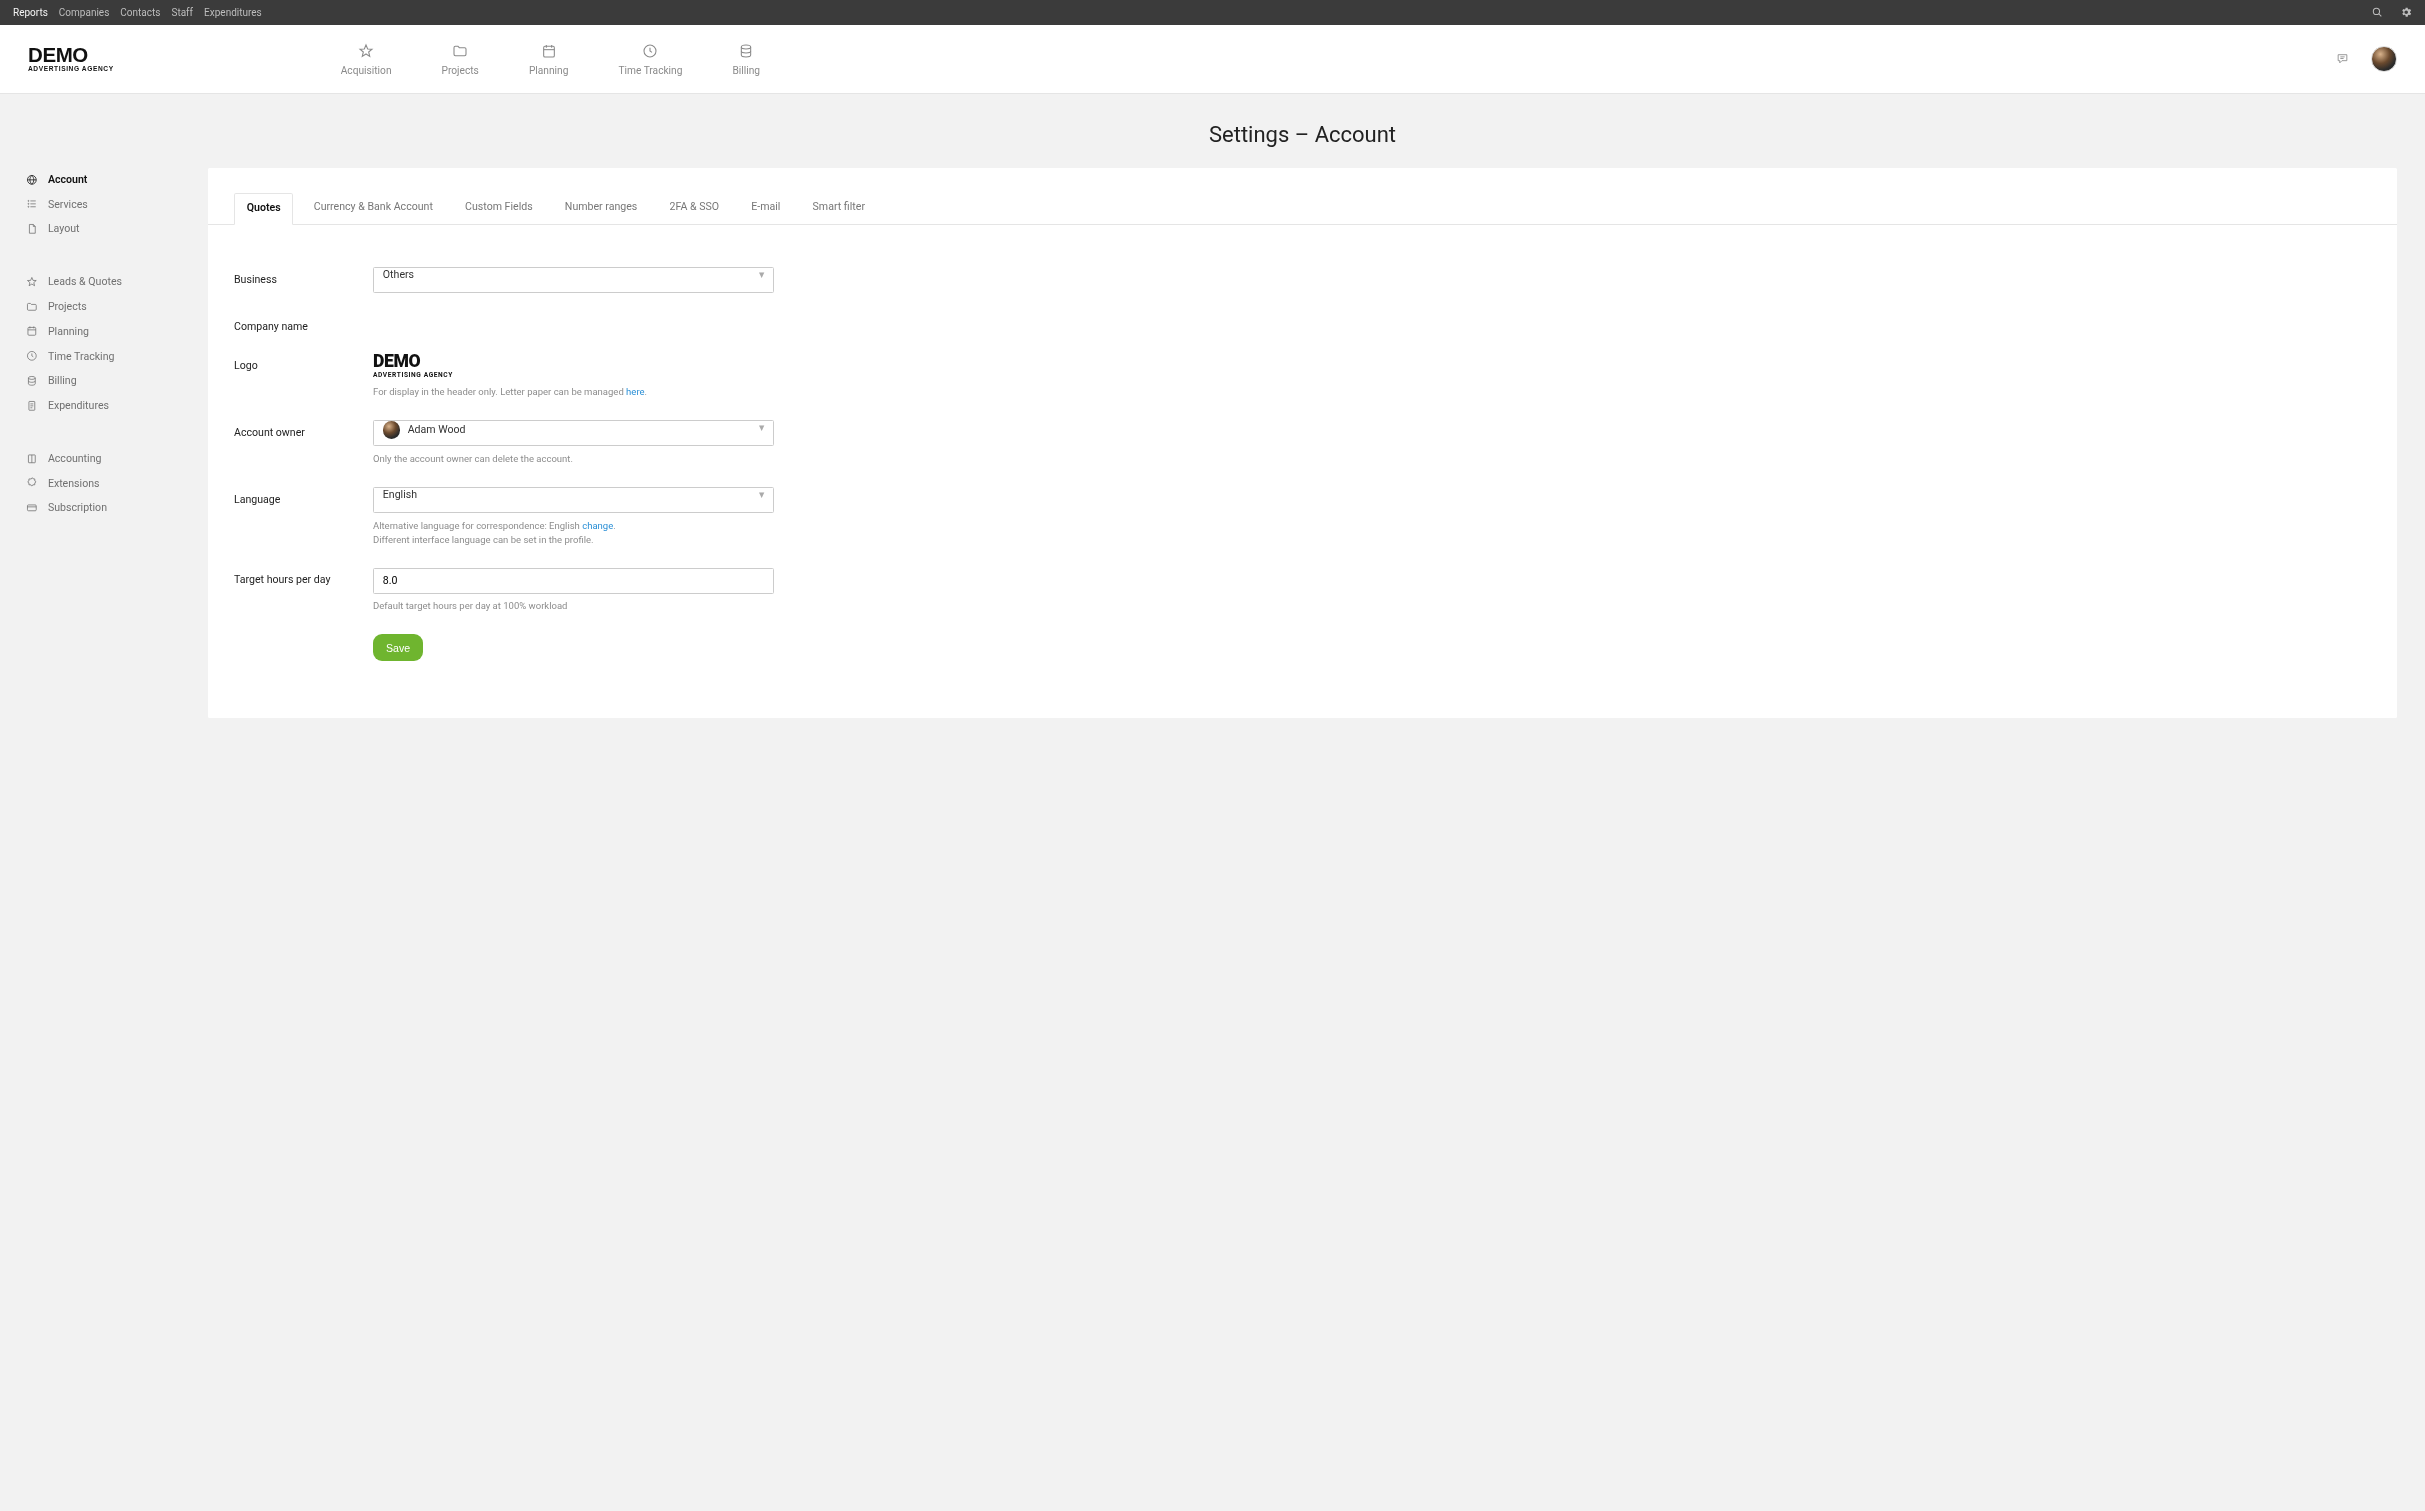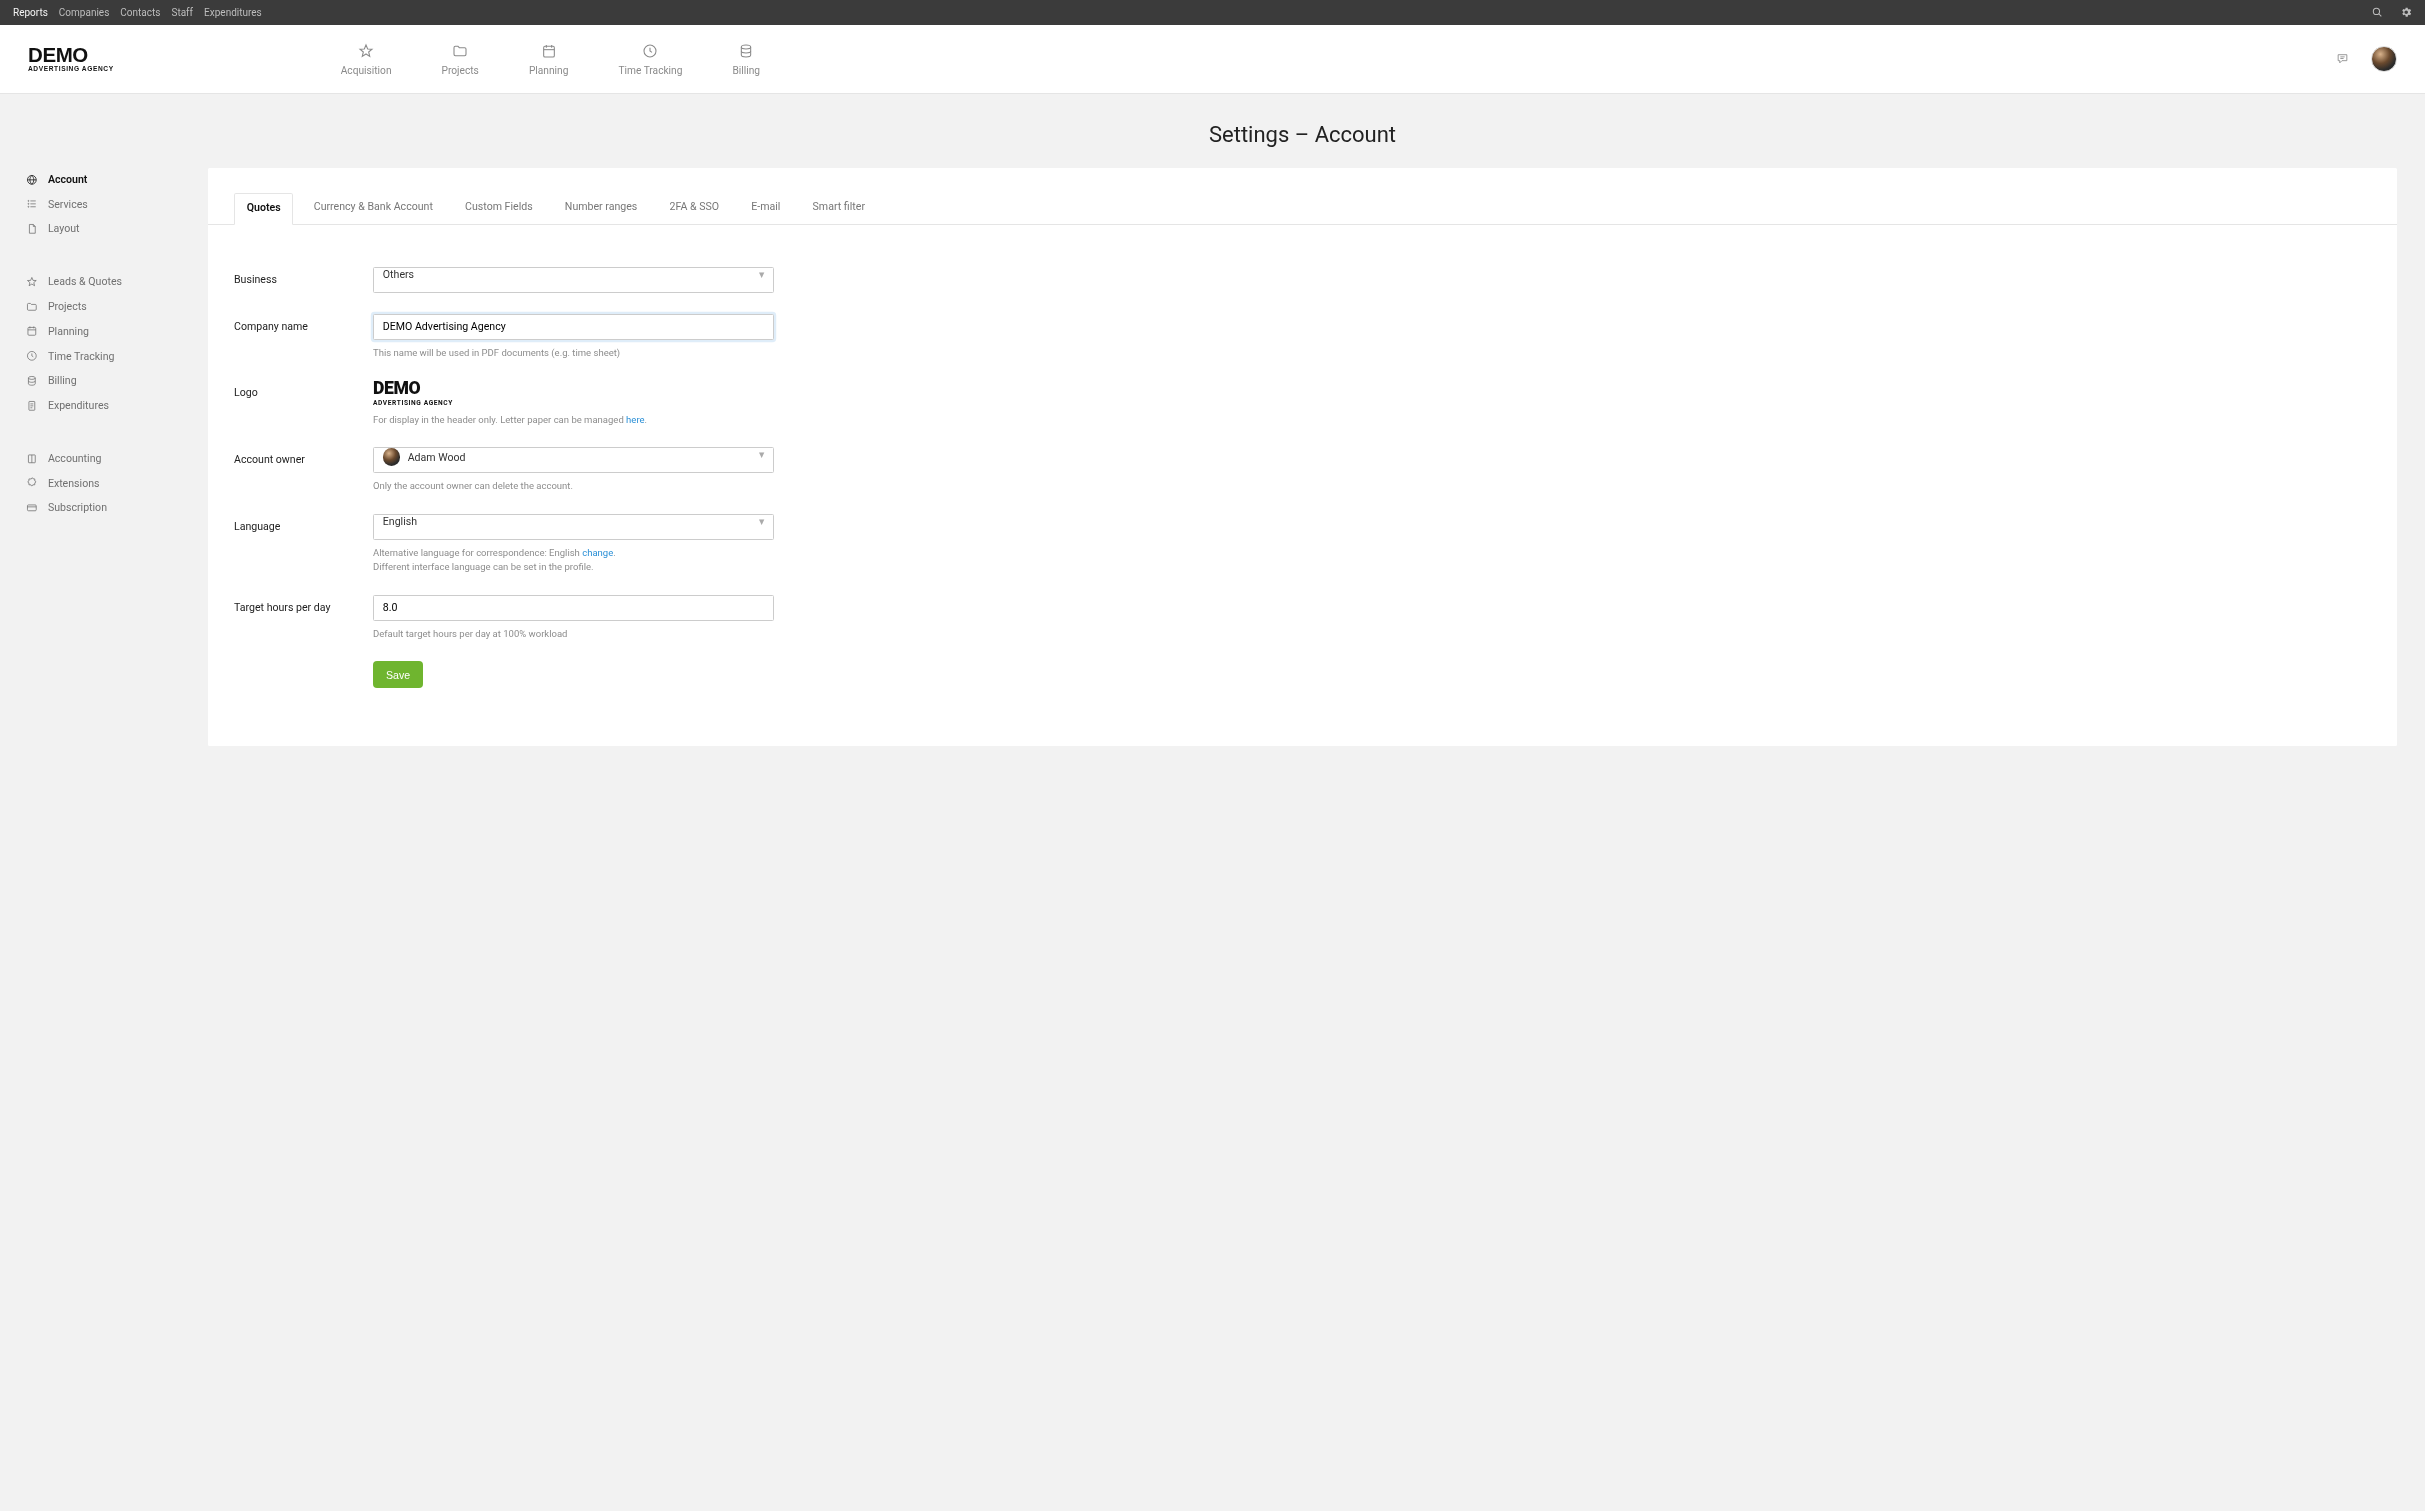--- a/index.html
+++ b/index.html
@@ -86,21 +86,21 @@
     justify-content:space-between;
     color:#333;
   }
   .select { cursor:pointer; }
   .select .caret { color:#aaa; }
   .input-focused { border:0.7px solid #7eb9e8; box-shadow: 0 0 0 2.2px rgba(126,185,232,0.25); outline:none;}
   input.text-input { width:100%; height:26px; border:0.7px solid #ccc; border-radius:1.5px; padding:0 8.8px; font-size:10.6px; font-family:inherit;}
   .owner-select { display:flex; align-items:center; gap:7.3px;}
   .owner-avatar { width:17.6px; height:17.6px; border-radius:50%; background: radial-gradient(circle at 35% 30%, #d9b38c 0%, #6b4a2e 40%, #2b2b2b 70%); flex-shrink:0;}
   .btn-save {
-    background:#6fb52f; color:#fff; border:none; border-radius:4px;
+    background:#6fb52f; color:#fff; border:none; border-radius:9px;
     padding: 7.3px 13px; font-size:10.6px; cursor:pointer;
   }
   .logo-preview .big2 { font-weight:900; font-size:17.6px; letter-spacing:-0.4px; color:#111; line-height:0.95;}
   .logo-preview .sub2 { font-weight:700; font-size:6.6px; letter-spacing:0.6px; color:#111; margin-top:1.5px;}
 </style>
 </head>
 <body>
 
 <div class="topbar">
   <div class="topbar-left">
@@ -301,24 +301,20 @@
           <div class="field">
             <div class="select">
               <span>Others</span>
               <span class="caret">▾</span>
             </div>
           </div>
         </div>
 
         <div class="row">
           <div class="label">Company name</div>
-          <div class="field">
-            <input class="text-input input-focused" type="text" value="DEMO Advertising Agency" style="">
-            <div class="help">This name will be used in PDF documents (e.g. time sheet)</div>
-          </div>
         </div>
 
         <div class="row">
           <div class="label">Logo</div>
           <div class="field">
             <div class="logo-preview" style="margin-bottom:4.4px;">
               <div class="big2">DEMO</div>
               <div class="sub2">ADVERTISING AGENCY</div>
             </div>
             <div class="help">

